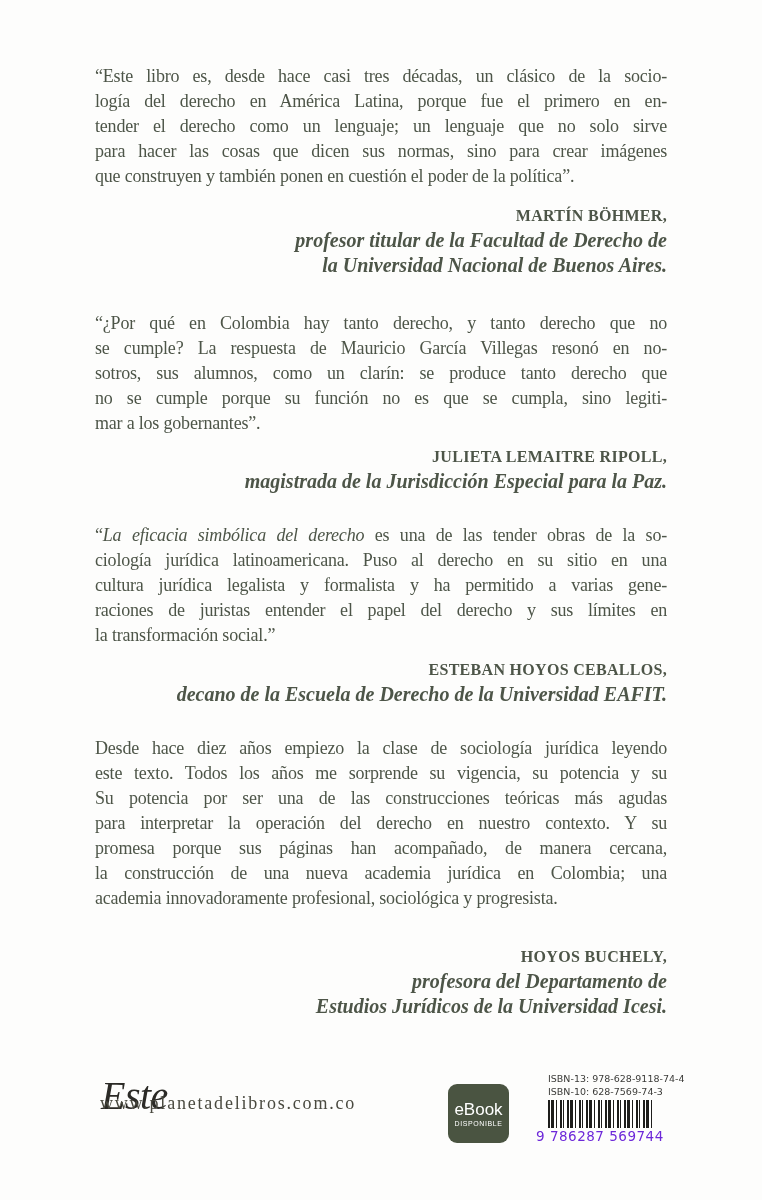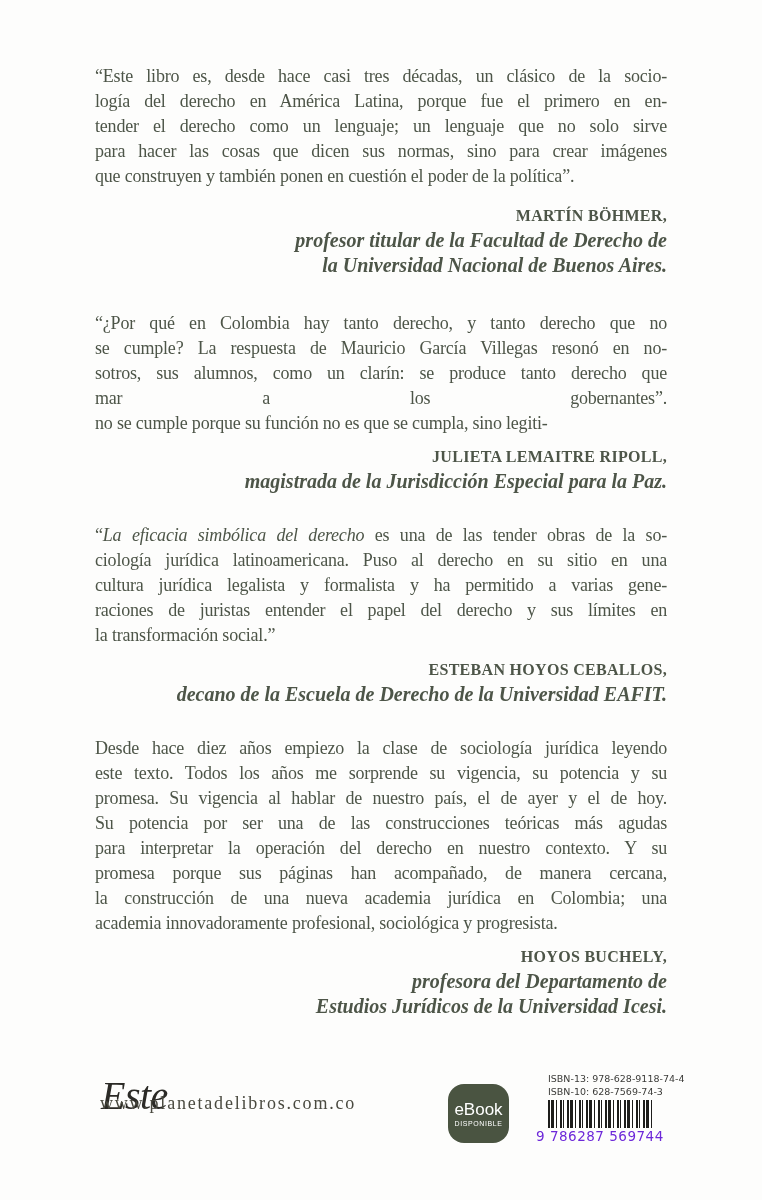--- a/index.html
+++ b/index.html
@@ -40,21 +40,21 @@
     font-style:italic;font-size:40px;line-height:44px;
     color:#2b2a26;letter-spacing:-0.5px;
   }
   .website{
     position:absolute;left:100px;top:1091px;
     font-size:18px;line-height:24px;letter-spacing:1.8px;
     color:#49493f;
   }
   .ebook{
     position:absolute;left:448px;top:1084px;
-    width:61px;height:59px;border-radius:16px;
+    width:61px;height:59px;border-radius:9px;
     background:#4a5441;color:#ffffff;
     display:flex;flex-direction:column;align-items:center;justify-content:center;
     font-family:"Liberation Sans","DejaVu Sans",sans-serif;
   }
   .ebook-title{font-size:17px;line-height:19px;font-weight:400;}
   .ebook-sub{font-size:7px;line-height:9px;letter-spacing:0.6px;font-weight:400;}
   .isbn{
     position:absolute;left:548px;top:1072px;
     font-family:"DejaVu Sans","Liberation Sans",sans-serif;
     font-size:9.5px;line-height:13px;color:#3b3b38;
@@ -95,22 +95,22 @@
   <div class="attr" style="top:203px">
     <div class="attr-name">MARTÍN BÖHMER,</div>
     <div class="attr-role">profesor titular de la Facultad de Derecho de</div>
     <div class="attr-role">la Universidad Nacional de Buenos Aires.</div>
   </div>
 
   <div class="quote" style="top:311px">
     <div class="qline">“¿Por qué en Colombia hay tanto derecho, y tanto derecho que no</div>
     <div class="qline">se cumple? La respuesta de Mauricio García Villegas resonó en no-</div>
     <div class="qline">sotros, sus alumnos, como un clarín: se produce tanto derecho que</div>
+    <div class="qline">no se cumple porque su función no es que se cumpla, sino legiti-</div>
     <div class="qline">mar a los gobernantes”.</div>
-    <div class="qline">no se cumple porque su función no es que se cumpla, sino legiti-</div>
   </div>
   <div class="attr" style="top:444px">
     <div class="attr-name">JULIETA LEMAITRE RIPOLL,</div>
     <div class="attr-role">magistrada de la Jurisdicción Especial para la Paz.</div>
     <div class="attr-role"></div>
   </div>
 
   <div class="quote" style="top:523px">
     <div class="qline"><span>“</span><i>La eficacia simbólica del derecho</i><span> es una de las tender obras de la so-</span></div>
     <div class="qline">ciología jurídica latinoamericana. Puso al derecho en su sitio en una</div>
@@ -120,21 +120,20 @@
   </div>
   <div class="attr" style="top:657px">
     <div class="attr-name">ESTEBAN HOYOS CEBALLOS,</div>
     <div class="attr-role">decano de la Escuela de Derecho de la Universidad EAFIT.</div>
     <div class="attr-role"></div>
   </div>
 
   <div class="quote" style="top:736px">
     <div class="qline">Desde hace diez años empiezo la clase de sociología jurídica leyendo</div>
     <div class="qline">este texto. Todos los años me sorprende su vigencia, su potencia y su</div>
-    <div class="qline">promesa. Su vigencia al hablar de nuestro país, el de ayer y el de hoy.</div>
     <div class="qline">Su potencia por ser una de las construcciones teóricas más agudas</div>
     <div class="qline">para interpretar la operación del derecho en nuestro contexto. Y su</div>
     <div class="qline">promesa porque sus páginas han acompañado, de manera cercana,</div>
     <div class="qline">la construcción de una nueva academia jurídica en Colombia; una</div>
     <div class="qline">academia innovadoramente profesional, sociológica y progresista.</div>
   </div>
   <div class="attr" style="top:944px">
     <div class="attr-name">HOYOS BUCHELY,</div>
     <div class="attr-role">profesora del Departamento de</div>
     <div class="attr-role">Estudios Jurídicos de la Universidad Icesi.</div>

